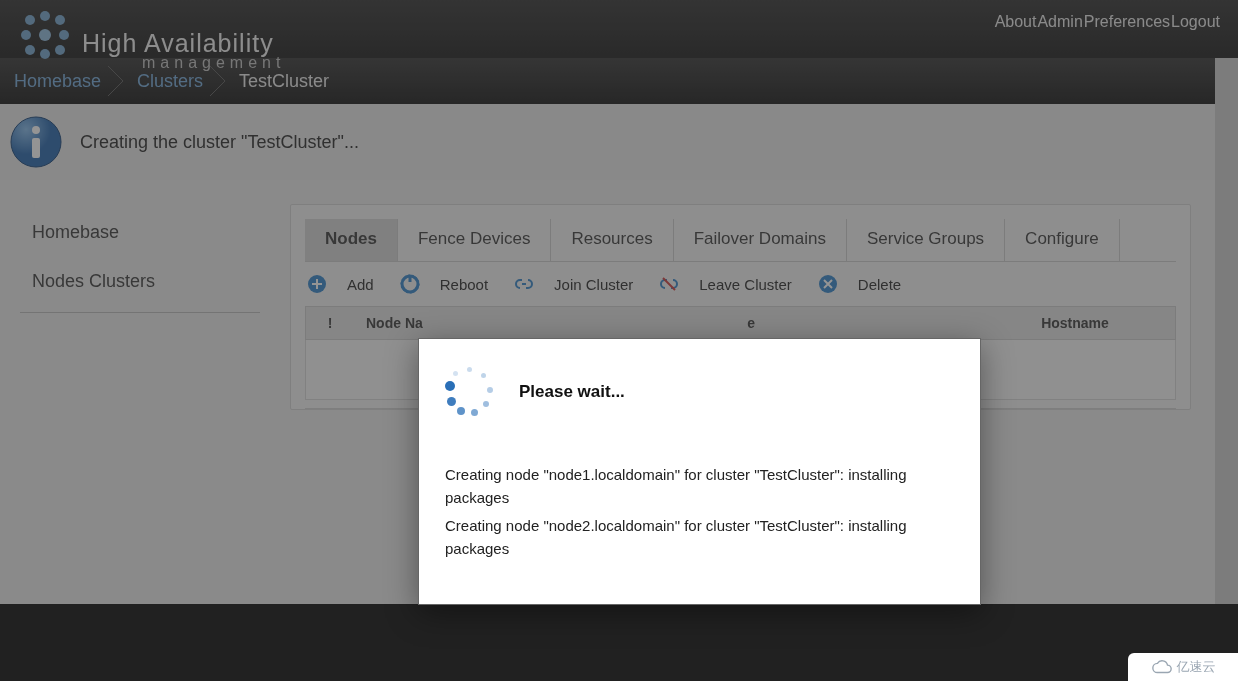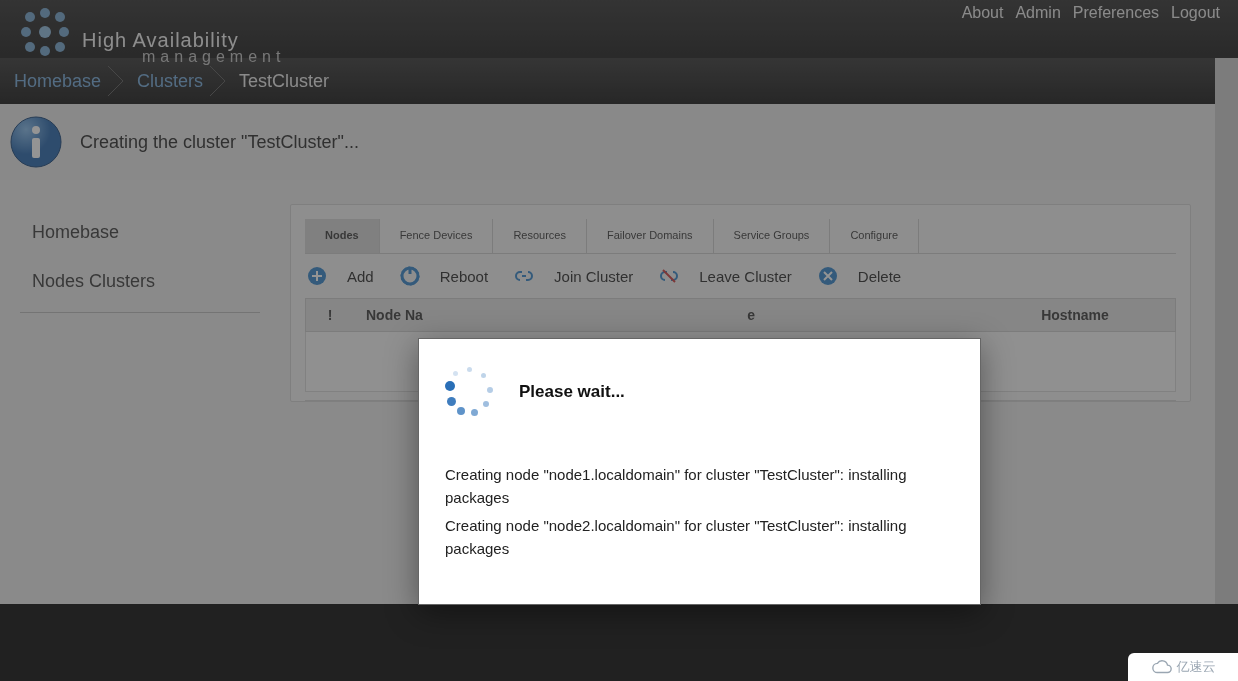--- a/index.html
+++ b/index.html
@@ -4,43 +4,43 @@
 <style>
   * { box-sizing: border-box; margin: 0; padding: 0; font-family: "Segoe UI", "Helvetica Neue", Arial, sans-serif; }
   html, body { width: 1238px; height: 681px; overflow: hidden; background: #000; }
   .page { width: 1238px; height: 681px; position: relative; background: #c9c9c9; }
   .overlay-dim { position: absolute; inset: 0; background: rgba(60,60,60,0.55); z-index: 50; pointer-events: none; }
 
   .header { height: 58px; background: linear-gradient(#2a2a2a, #141414); display: flex; align-items: flex-start; padding: 0 18px; color: #e2e2e2; }
   .logo-wrap { display: flex; align-items: center; gap: 10px; margin-top: -2px; }
   .logo-dots { width: 54px; height: 50px; }
   .logo-text { display: flex; flex-direction: column; }
-  .logo-text .a { font-size: 20px; letter-spacing: 1px; color: #f0f0f0; margin-top: 31px; }
+  .logo-text .a { font-size: 25px; letter-spacing: 1px; color: #f0f0f0; margin-top: 31px; }
   .logo-text .b { font-size: 16px; letter-spacing: 5px; color: #bfbfbf; margin-left: 60px; margin-top: -4px; }
-  .header-links { margin-left: auto; display: flex; gap: 12px; padding-top: 4px; }
+  .header-links { margin-left: auto; display: flex; gap: 1px; padding-top: 13px; }
   .header-links a { color: #e8e8e8; text-decoration: none; font-size: 16px; }
 
   .breadcrumbs { height: 46px; width: 1215px; background: linear-gradient(#2e2e2e, #0e0e0e); display: flex; align-items: center; padding-left: 14px; color: #ddd; font-size: 18px; }
   .crumb { color: #6fa7d9; margin-right: 8px; position: relative; padding-right: 28px; }
   .crumb .chev { position:absolute; right:0; top:50%; transform:translateY(-50%); }
   .crumb.current { color: #e8e8e8; padding-right: 0; }
 
   .info-bar { width: 1215px; height: 76px; background: #e6e6e6; display: flex; align-items: center; padding-left: 10px; gap: 18px; }
   .info-icon { width: 52px; height: 52px; }
   .info-text { font-size: 18px; color: #222; }
 
   .body-row { display: flex; width: 1215px; background: #e9e9e9; height: 424px; }
   .sidebar { width: 280px; padding: 28px 20px; }
   .side-item { font-size: 18px; color: #333; padding: 14px 12px; }
   .side-divider { border-bottom: 1px solid #b8b8b8; margin-top: 6px; }
 
   .main { flex: 1; padding: 24px 24px 0 10px; }
   .tabs-box { background: #f2f2f2; border: 1px solid #d0d0d0; padding: 14px 14px 0 14px; border-radius: 2px; }
   .tabs { display: flex; gap: 0; border-bottom: 1px solid #c9c9c9; }
-  .tab { padding: 10px 20px 12px; font-size: 11px; color: #333; border-right: 1px solid #c9c9c9; }
+  .tab { padding: 10px 20px 12px; font-size: 17px; color: #333; border-right: 1px solid #c9c9c9; }
   .tab.active { background: #d3d3d3; font-weight: 600; }
   .toolbar { display: flex; align-items: center; gap: 26px; padding: 12px 2px; }
   .tool { display: flex; align-items: center; gap: 20px; font-size: 15px; color: #222; }
   .tool svg { width: 20px; height: 20px; }
   .grid-head { display: flex; background: #e0e0e0; border: 1px solid #c9c9c9; font-size: 14px; font-weight: 700; color: #333; }
   .gh { padding: 8px 12px; }
   .gh.bang { width: 48px; text-align: center; }
   .gh.name { width: 380px; }
   .gh.id { flex: 1; text-align: right; padding-right: 220px; }
   .gh.host { width: 200px; text-align: center; }

